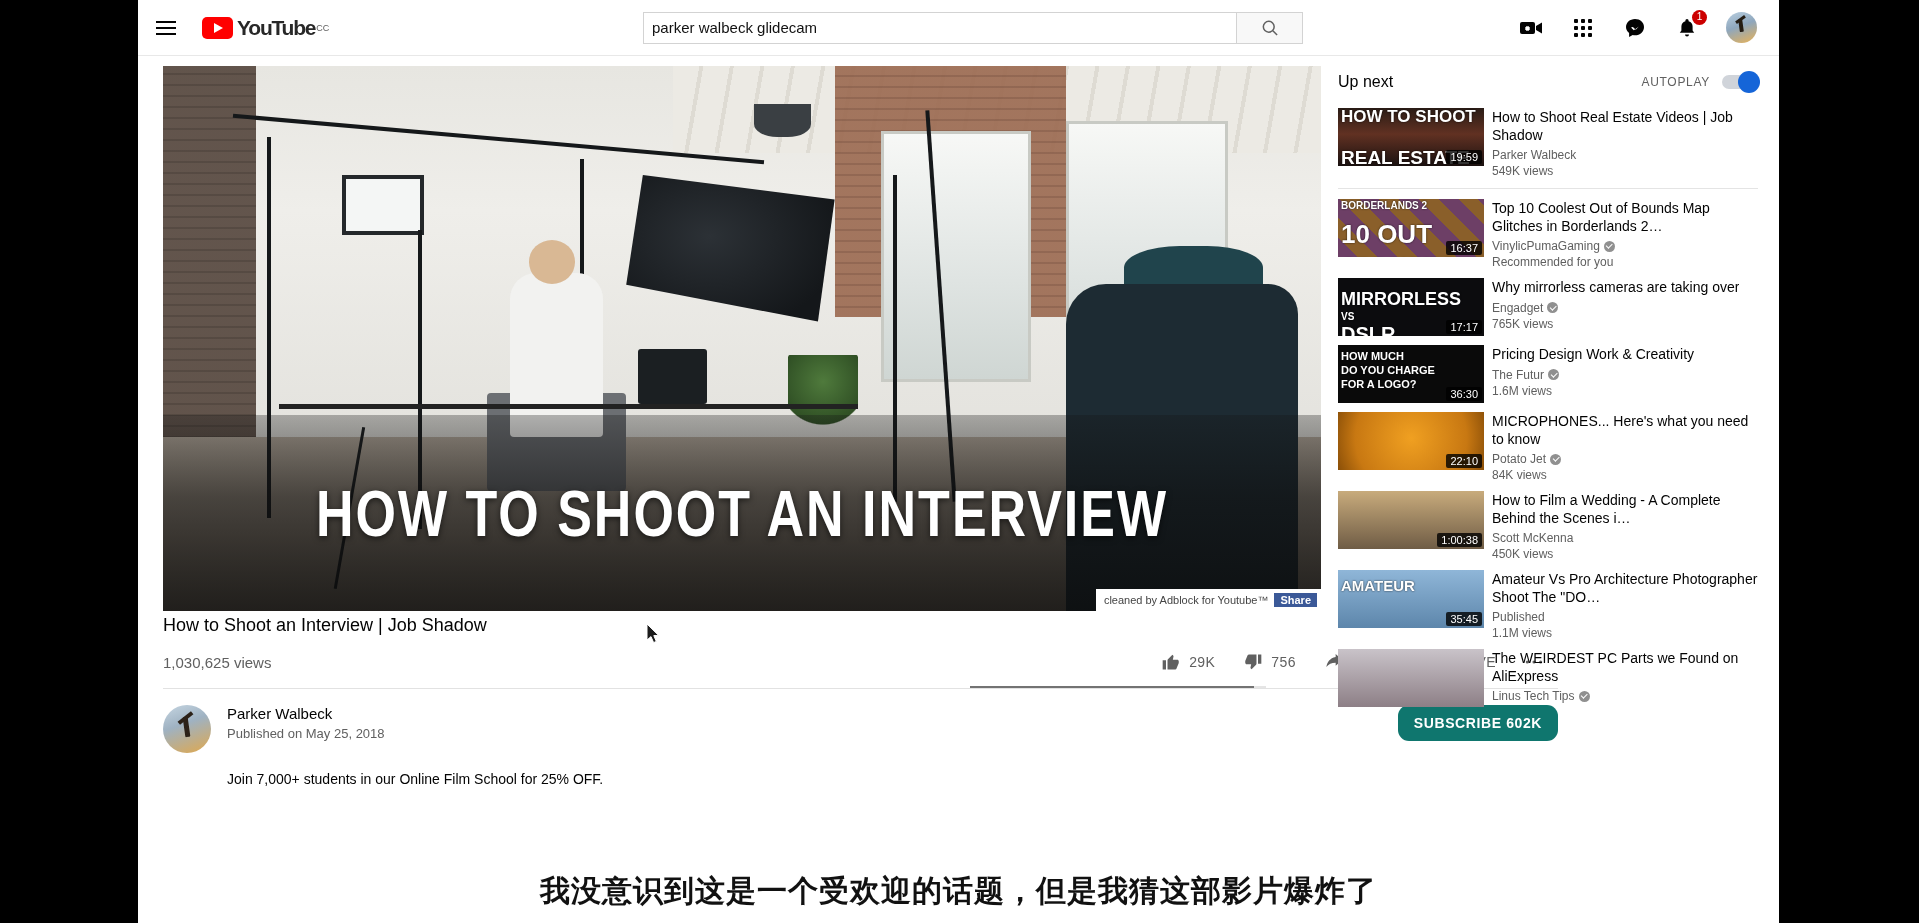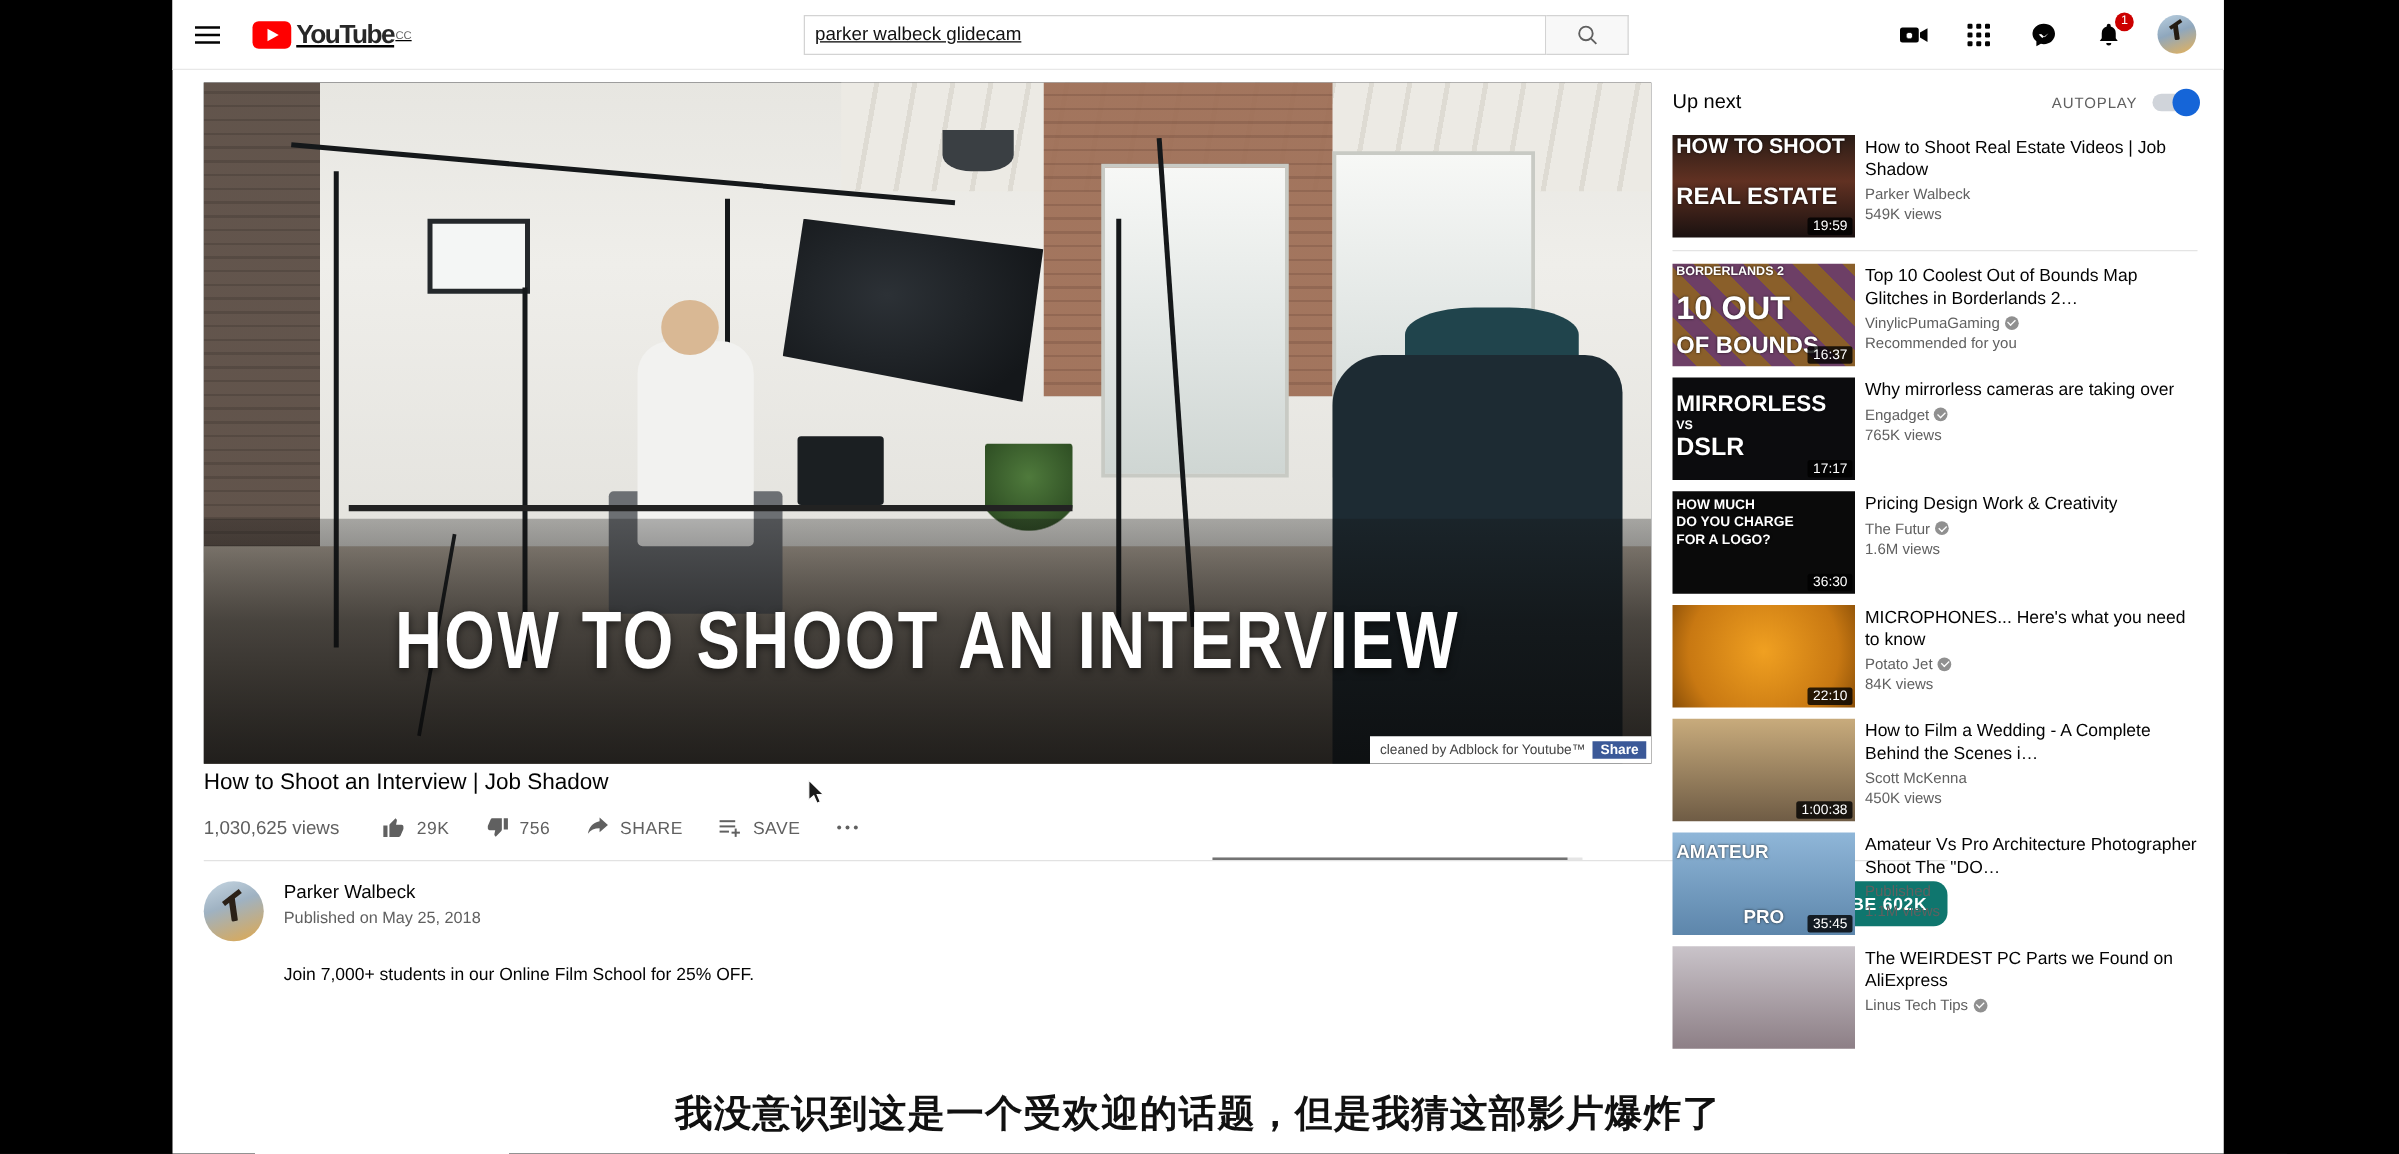--- a/index.html
+++ b/index.html
@@ -14,21 +14,21 @@
   
   .page {
     position: absolute; left: 138px; top: 0; width: 1641px; height: 923px;
     background: #ffffff;
   }
 
   
   .masthead {
     position: absolute; left: 0; top: 0; width: 1641px; height: 56px;
     background: #ffffff; border-bottom: 1px solid #e8e8e8;
-    display: flex; align-items: center; text-decoration: underline;
+    display: flex; align-items: center;
   }
   .mh-left { display: flex; align-items: center; padding-left: 16px; width: 330px; }
   .hamburger { width: 24px; height: 24px; display:flex; flex-direction:column;
     justify-content:center; gap:4px; cursor:pointer; }
   .hamburger span { display:block; height:2px; width:20px; background:#030303; margin-left:2px;}
   .logo { display:flex; align-items:center; margin-left: 24px; cursor:pointer; }
   .logo-play {
     width: 31px; height: 22px; background:#ff0000; border-radius:5px;
     display:flex; align-items:center; justify-content:center; margin-right:4px;
   }
@@ -194,21 +194,21 @@
     background:#3b5998; color:#fff; font-size:11px; font-weight:700;
     padding:1px 6px; cursor:pointer;
   }
 
   
   .vid-title {
     margin-top:4px; font-size:18px; color:#030303; font-weight:400;
     font-family:"Liberation Sans", sans-serif;
   }
   .meta-row {
-    display:flex; align-items:center; justify-content:flex-start;
+    display:flex; align-items:center; justify-content:space-between;
     margin-top:8px; padding-bottom:8px;gap:20px;
   }
   .views { font-size:15px; color:#606060; }
   .actions { display:flex; align-items:center; gap:0; }
   .act {
     display:flex; align-items:center; gap:8px; padding:0 14px; height:36px;
     color:#606060; font-size:14px; font-weight:500; letter-spacing:.4px; cursor:pointer;
   }
   .act svg { fill:#606060; }
   .ratio-bar {
@@ -258,21 +258,21 @@
   .toggle .knob {
     position:absolute; right:-2px; top:-4px; width:22px;height:22px;border-radius:50%;
     background:#1565d8;
   }
   .sug-sep { height:1px; background:#e4e4e4; margin:10px 0; }
 
   .sug {
     display:flex; gap:8px; margin-bottom:9px; cursor:pointer;
   }
   .sug-thumb {
-    position:relative; width:146px; height:82px; flex:none; overflow:hidden; background:#222;
+    position:relative; width:146px; height:58px; flex:none; overflow:hidden; background:#222;
   }
   .sug-dur {
     position:absolute; right:2px; bottom:2px; background:rgba(0,0,0,.8); color:#fff;
     font-size:11px; padding:1px 4px; font-weight:500; border-radius:2px;
   }
   .sug-info { padding-top:1px; min-width:0; }
   .sug-title {
     font-size:14px; font-weight:500; color:#030303; line-height:1.25;
     display:-webkit-box; -webkit-line-clamp:2; -webkit-box-orient:vertical; overflow:hidden;
   }

